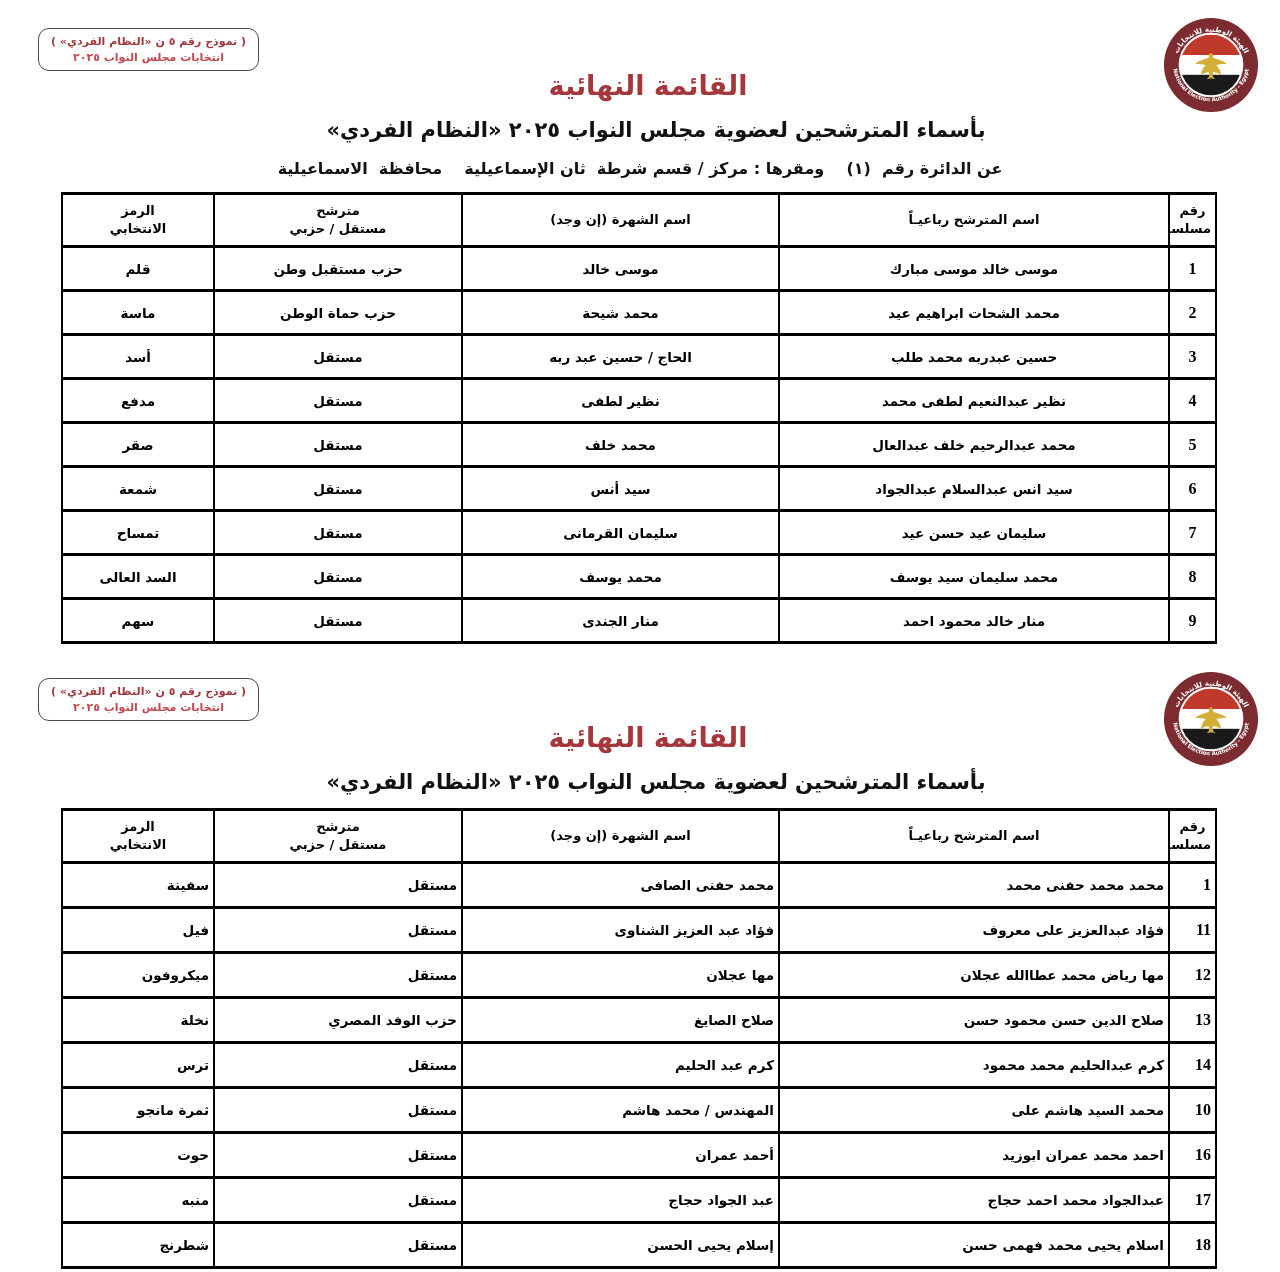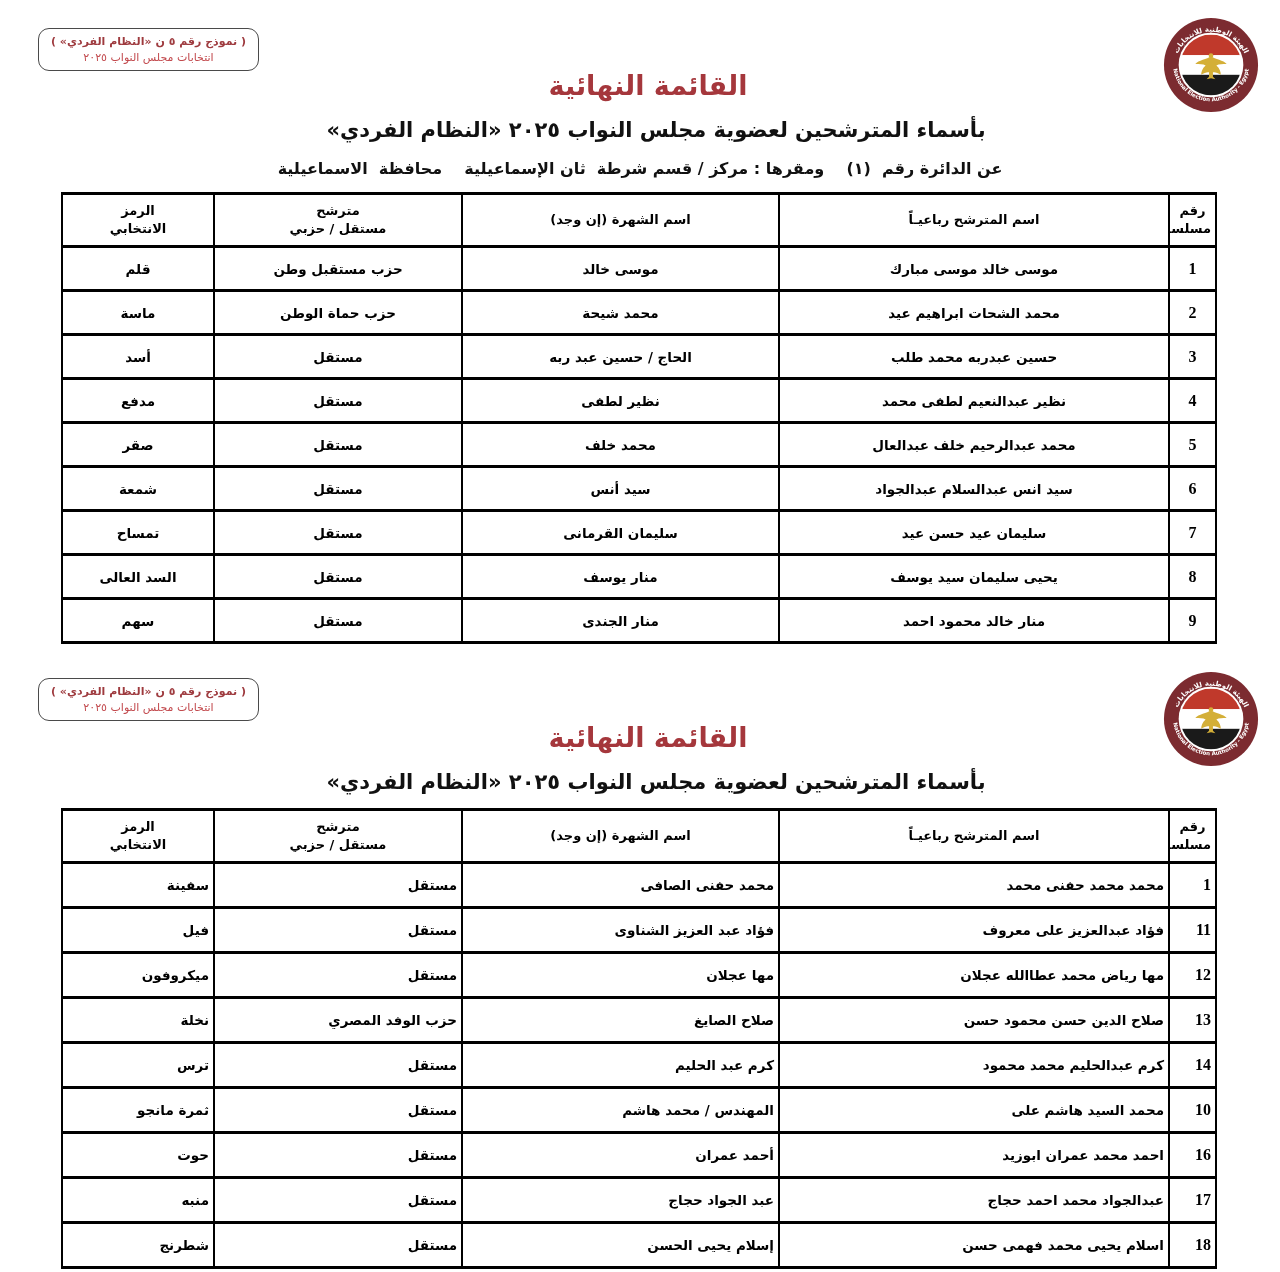--- a/index.html
+++ b/index.html
@@ -20,21 +20,21 @@
     left: 38px; top: 28px;
     border: 1.6px solid #4a4a4a;
     border-radius: 11px;
     padding: 5px 12px 4px 12px;
     background: #ffffff;
     text-align: center;
     line-height: 1.45;
     box-shadow: 0 0 0 1px #fff;
   }
   .stamp .l1 { font-size: 11px; font-weight: bold; color: #9e3a3e; white-space: nowrap; }
-  .stamp .l2 { font-size: 11px; font-weight: normal; color: #c2494d; white-space: nowrap; }
+  .stamp .l2 { font-size: 11px; font-weight: bold; color: #c2494d; white-space: nowrap; }
 
   
   .seal {
     position: absolute;
     right: 20px;
     width: 98px; height: 98px;
   }
   .section1 .seal { top: 16px; }
   .section2 .seal { top: -8px; }
 
@@ -222,22 +222,22 @@
           </tr>
         <tr>
             <td class="c-serial">7</td>
             <td>سليمان عيد حسن عيد</td>
             <td>سليمان القرمانى</td>
             <td>مستقل</td>
             <td>تمساح</td>
           </tr>
         <tr>
             <td class="c-serial">8</td>
-            <td>يحيى سليمان سيد يوسف</td>
-            <td>منار يوسف</td>
+            <td>محمد سليمان سيد يوسف</td>
+            <td>محمد يوسف</td>
             <td>مستقل</td>
             <td>السد العالى</td>
           </tr>
         <tr>
             <td class="c-serial">9</td>
             <td>منار خالد محمود احمد</td>
             <td>منار الجندى</td>
             <td>مستقل</td>
             <td>سهم</td>
           </tr>

